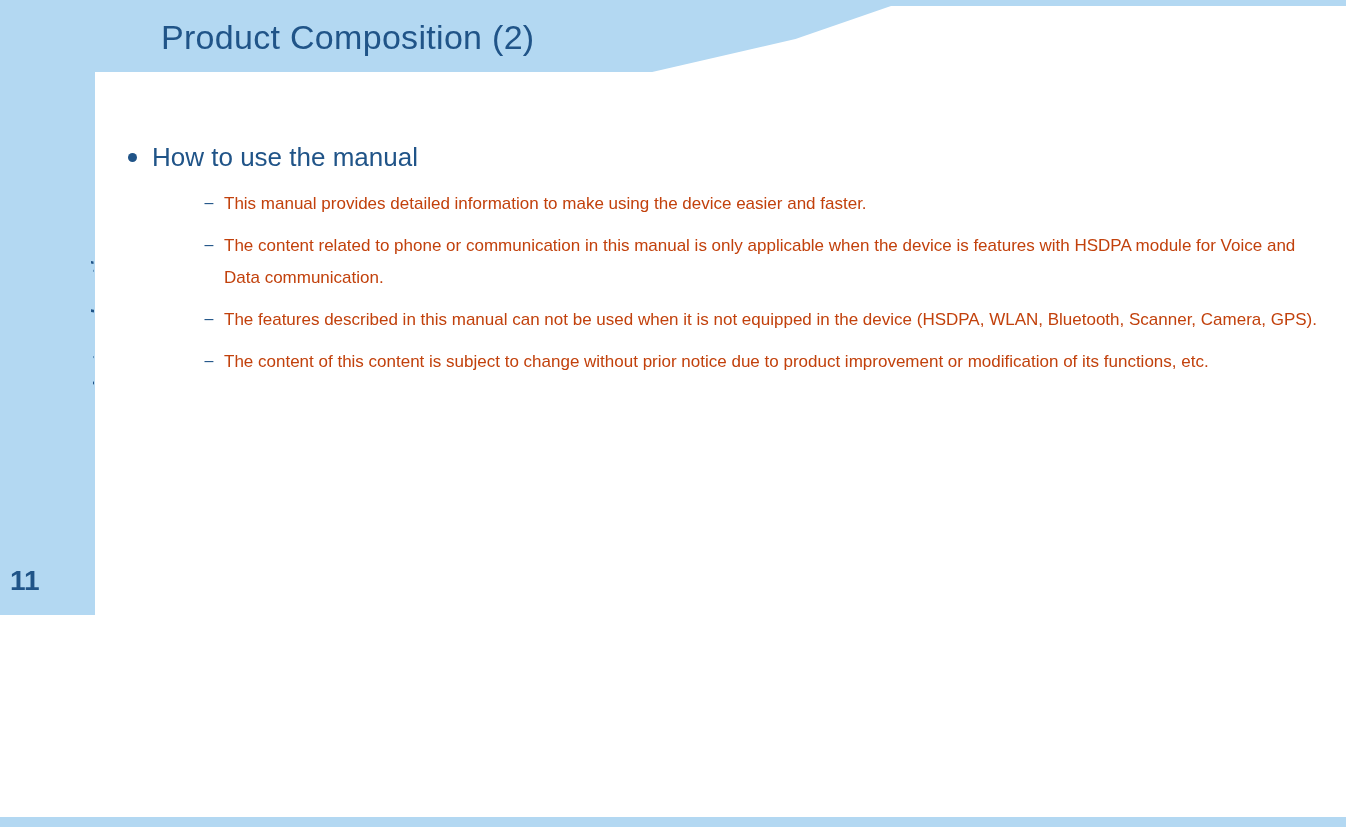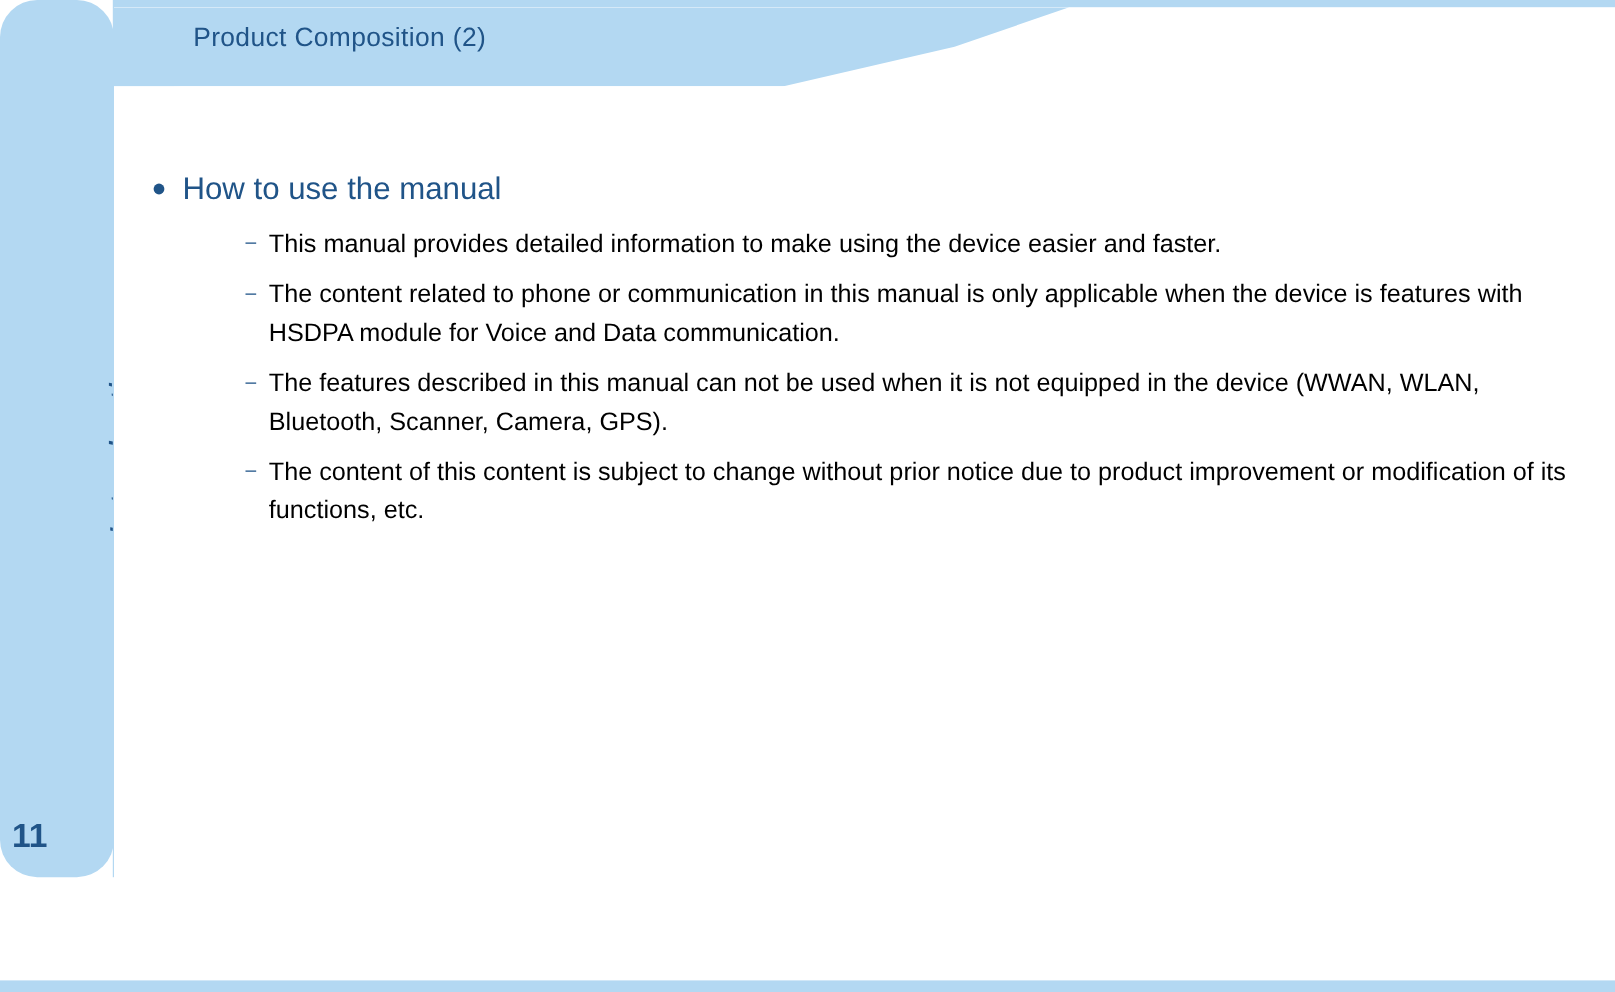--- a/index.html
+++ b/index.html
@@ -11,23 +11,22 @@
     overflow: hidden;
     position: relative;
   }
 
   
   .sidebar {
     position: absolute;
     left: 0;
     top: 0;
     width: 95px;
-    height: 731px;
-    background: #b3d8f2;
-    border-radius: 31px;
+    height: 615px;
+    background: #b3d8f2;
   }
 
   
   .sidebar::after {
     content: "";
     position: absolute;
     right: 0;
     top: 0;
     width: 1px;
     height: 100%;
@@ -61,21 +60,21 @@
     height: 66px;
     background: #b3d8f2;
     
     clip-path: polygon(0 0, 100% 0, 88% 50%, 70% 100%, 0 100%);
   }
 
   .title {
     position: absolute;
     left: 66px;
     top: 12px;
-    font-size: 22px;
+    font-size: 34px;
     color: #205488;
     font-weight: 400;
     letter-spacing: 0.3px;
   }
 
   
   .content-card {
     position: absolute;
     left: 95px;
     top: 72px;
@@ -173,23 +172,23 @@
   .dash {
     flex: 0 0 auto;
     width: 30px;
     text-align: center;
     color: #205488;
     font-size: 16px;
     line-height: 30px;
   }
 
   .sub-text {
-    font-size: 21px;
+    font-size: 17px;
     line-height: 32px;
-    color: #000000;
+    color: #c2410c;
     font-weight: 400;
   }
 </style>
 </head>
 <body>
 
 <div class="sidebar">
   <div class="section-label">Introduction</div>
   <div class="page-number">11</div>
 </div>
@@ -221,21 +220,21 @@
       <span class="sub-text">This manual provides detailed information to make using the device easier and faster.</span>
     </div>
 
     <div class="sub-row">
       <span class="dash">–</span>
       <span class="sub-text">The content related to phone or communication in this manual is only applicable when the device is features with HSDPA module for Voice and Data communication.</span>
     </div>
 
     <div class="sub-row">
       <span class="dash">–</span>
-      <span class="sub-text">The features described in this manual can not be used when it is not equipped in the device (WWAN, WLAN, Bluetooth, Scanner, Camera, GPS).</span>
+      <span class="sub-text">The features described in this manual can not be used when it is not equipped in the device (HSDPA, WLAN, Bluetooth, Scanner, Camera, GPS).</span>
     </div>
 
     <div class="sub-row">
       <span class="dash">–</span>
       <span class="sub-text">The content of this content is subject to change without prior notice due to product improvement or modification of its functions, etc.</span>
     </div>
 
   </div>
 
 </div>

